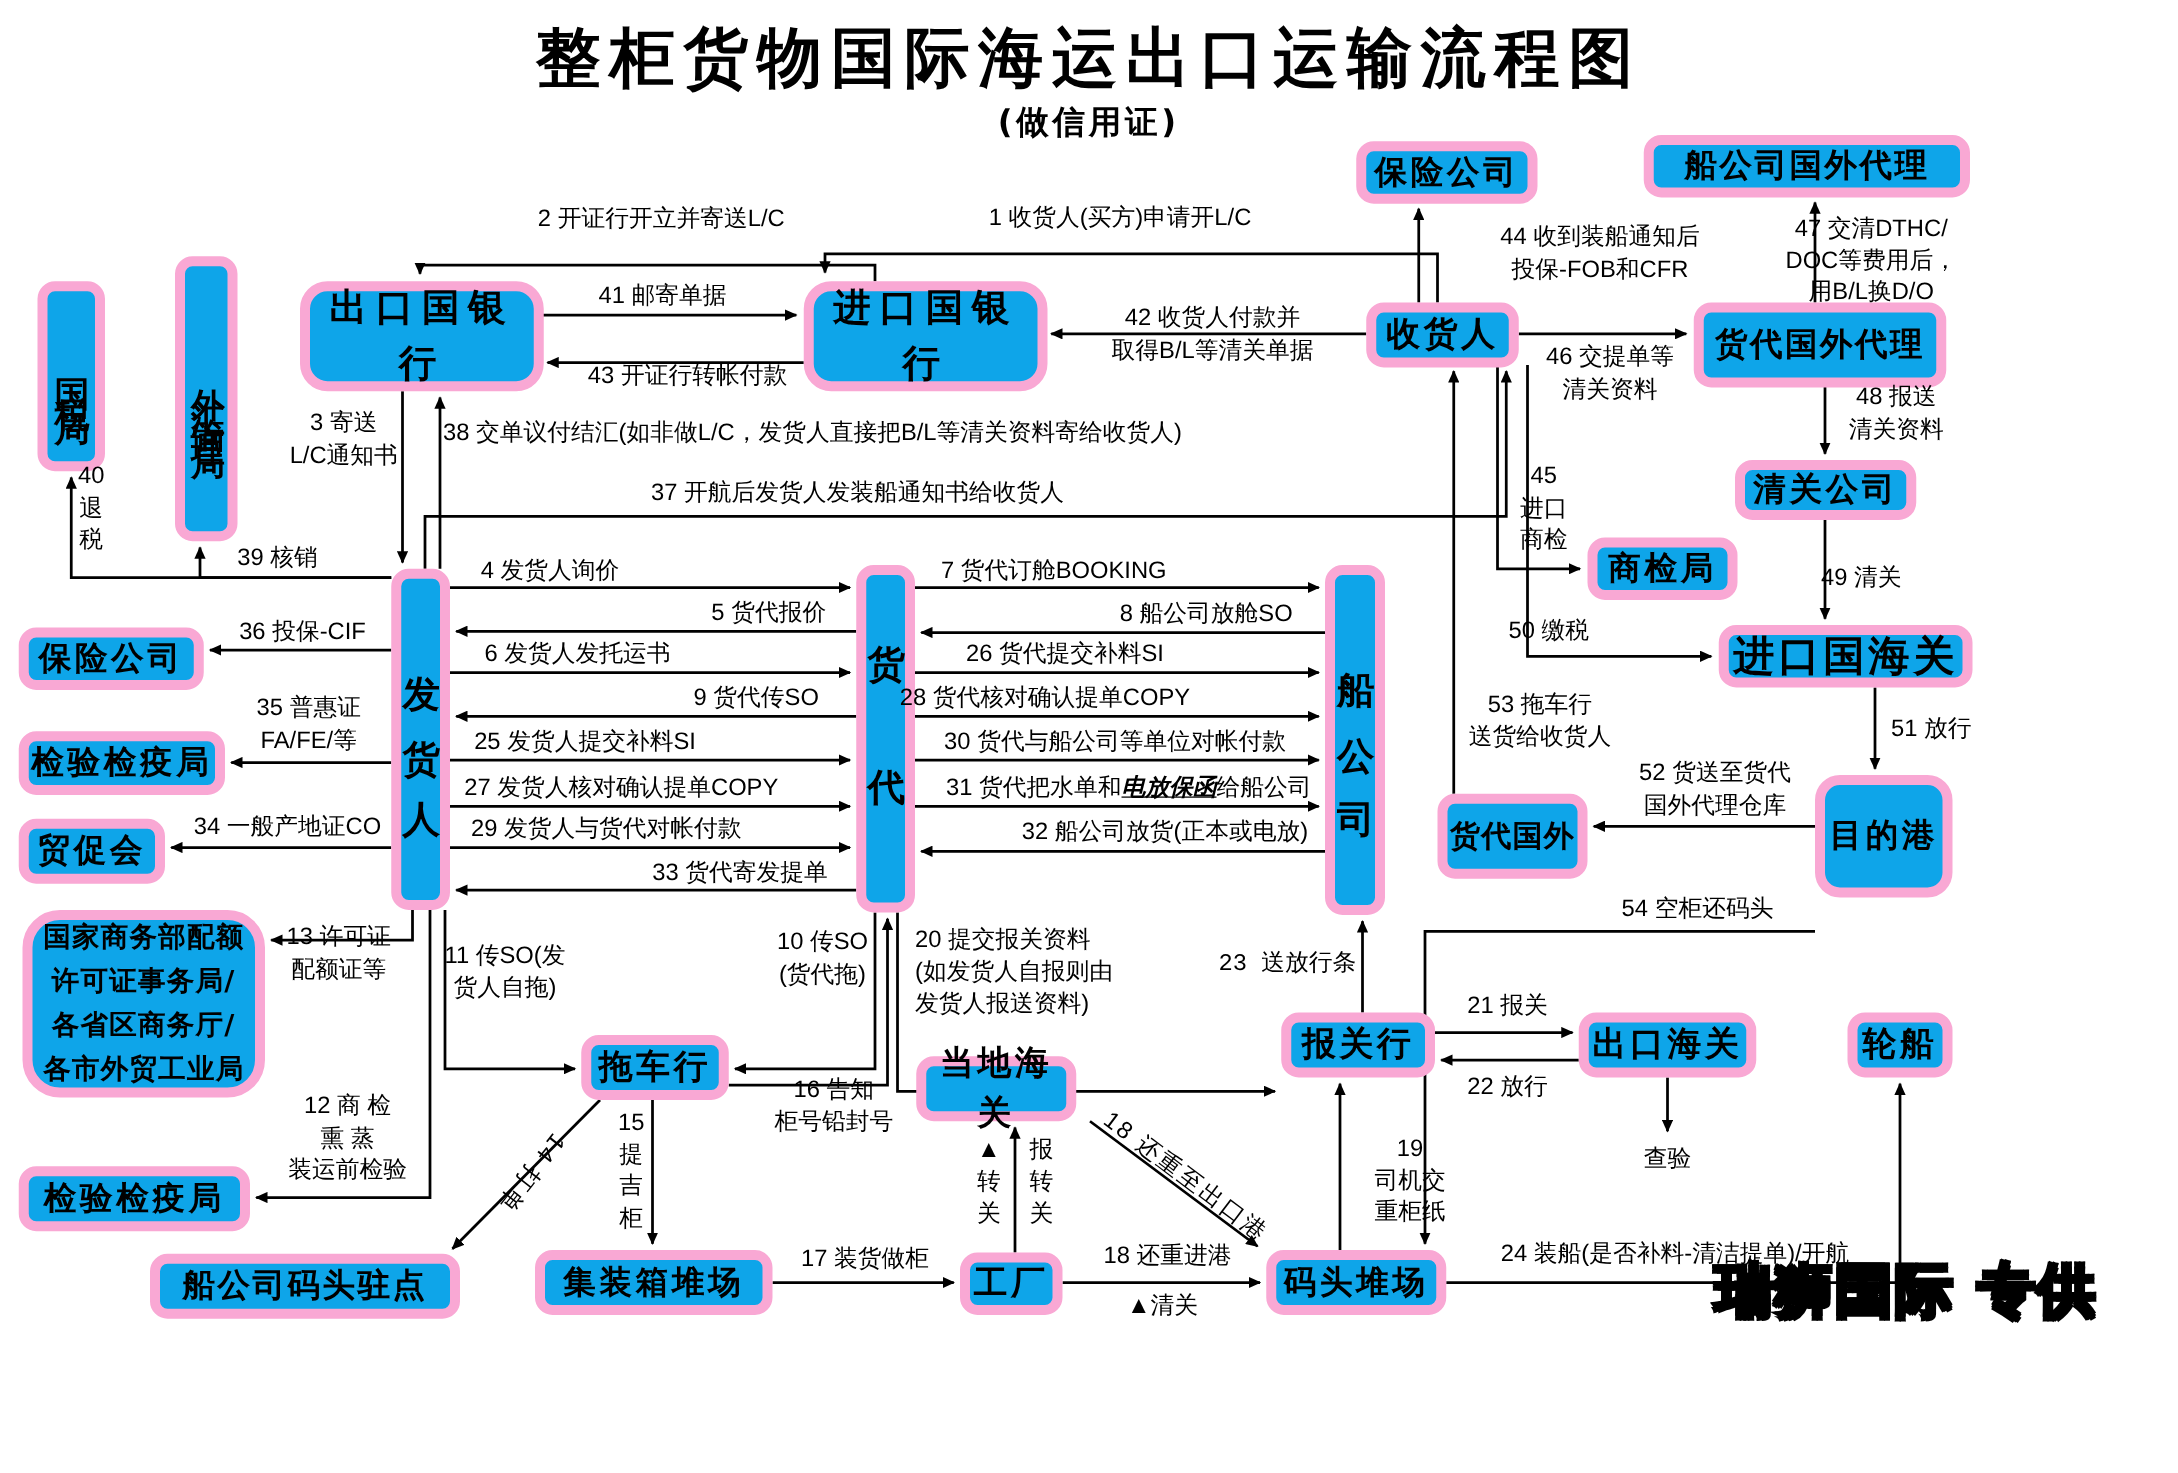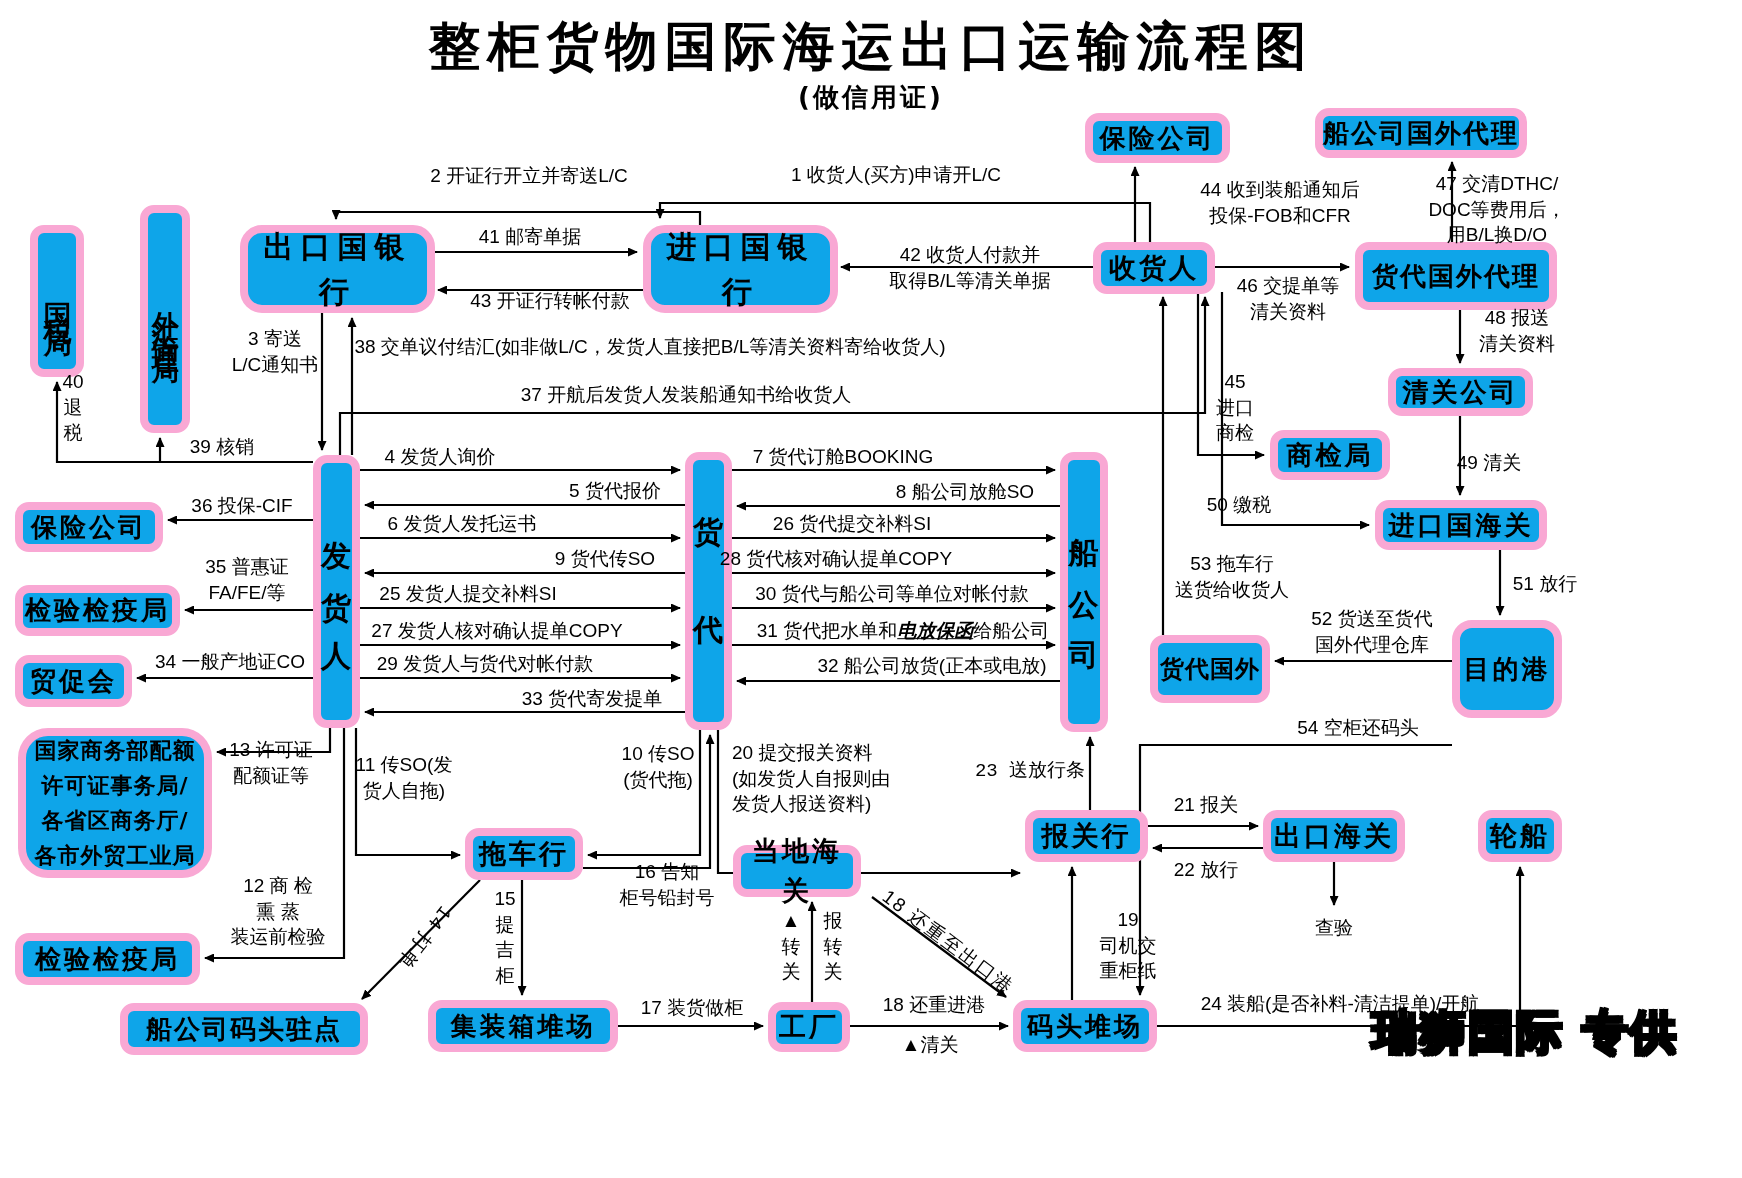--- a/index.html
+++ b/index.html
@@ -111,26 +111,26 @@
   </svg>
 
   <div class="ttl">整柜货物国际海运出口运输流程图</div>
   <div class="sub">(做信用证)</div>
 
   <div class="box v" style="left:30px;top:225px;width:54px;height:152px;font-size:28px;letter-spacing:14px;">国税局</div>
   <div class="box v" style="left:140px;top:205px;width:50px;height:228px;font-size:27px;letter-spacing:12px;">外汇管理局</div>
   <div class="box" style="left:240px;top:225px;width:195px;height:88px;font-size:30px;letter-spacing:7px;border-radius:22px;">出口国银行</div>
   <div class="box" style="left:643px;top:225px;width:195px;height:88px;font-size:30px;letter-spacing:7px;border-radius:22px;">进口国银行</div>
   <div class="box" style="left:1085px;top:113px;width:145px;height:50px;font-size:26px;">保险公司</div>
-  <div class="box" style="left:1315px;top:108px;width:212px;height:50px;font-size:26px;letter-spacing:2px;">船公司国外代理</div>
+  <div class="box" style="left:1315px;top:108px;width:261px;height:50px;font-size:26px;letter-spacing:2px;">船公司国外代理</div>
   <div class="box" style="left:1093px;top:242px;width:122px;height:52px;font-size:27px;">收货人</div>
   <div class="box" style="left:1355px;top:242px;width:202px;height:68px;font-size:26px;letter-spacing:2px;">货代国外代理</div>
   <div class="box" style="left:1388px;top:368px;width:145px;height:48px;font-size:26px;">清关公司</div>
   <div class="box" style="left:1270px;top:430px;width:120px;height:50px;font-size:26px;">商检局</div>
-  <div class="box" style="left:1375px;top:500px;width:172px;height:50px;font-size:26px;">进口国海关</div>
+  <div class="box" style="left:1375px;top:500px;width:203px;height:50px;font-size:33px;">进口国海关</div>
   <div class="box" style="left:15px;top:502px;width:148px;height:50px;font-size:26px;">保险公司</div>
   <div class="box" style="left:15px;top:585px;width:165px;height:51px;font-size:26px;">检验检疫局</div>
   <div class="box" style="left:15px;top:655px;width:117px;height:52px;font-size:26px;">贸促会</div>
   <div class="box v" style="left:313px;top:455px;width:47px;height:273px;font-size:30px;letter-spacing:50px;">发货人</div>
   <div class="box v" style="left:685px;top:452px;width:47px;height:278px;font-size:30px;letter-spacing:100px;">货代</div>
   <div class="box v" style="left:1060px;top:452px;width:48px;height:280px;font-size:30px;letter-spacing:52px;">船公司</div>
   <div class="box" style="left:1150px;top:635px;width:120px;height:68px;font-size:24px;letter-spacing:1px;">货代国外</div>
   <div class="box" style="left:1452px;top:620px;width:110px;height:98px;font-size:26px;border-radius:20px;">目的港</div>
   <div class="box" style="left:18px;top:728px;width:194px;height:150px;font-size:22px;letter-spacing:1px;line-height:1.6;border-radius:30px;">国家商务部配额
 许可证事务局/

